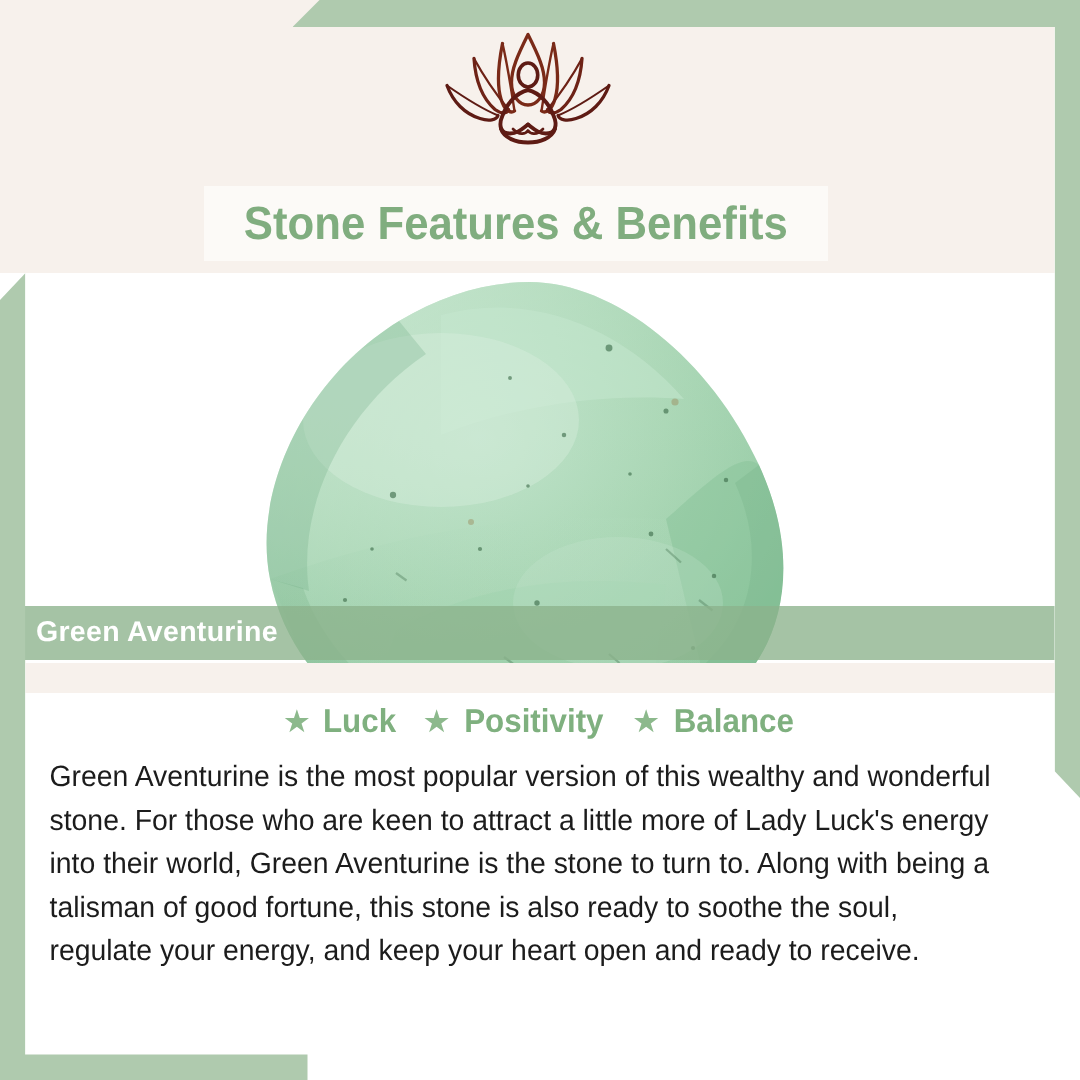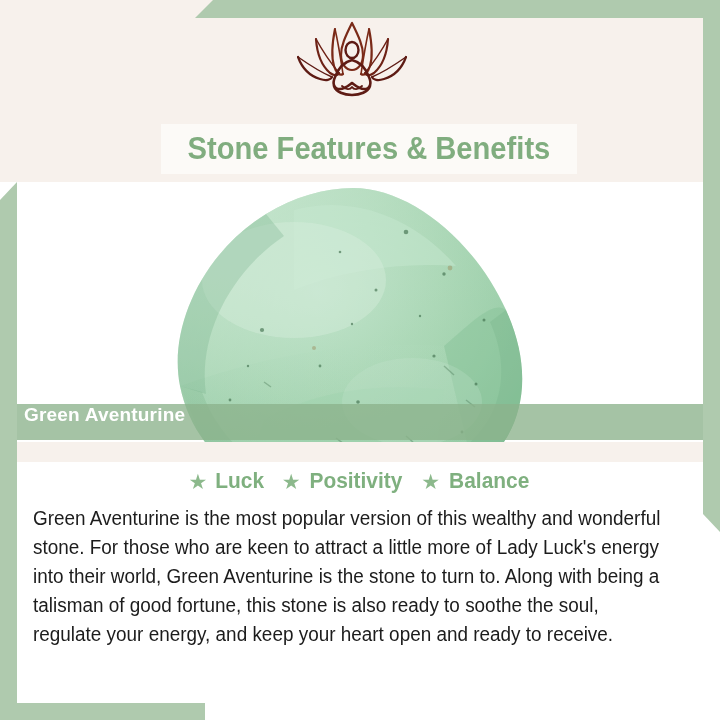--- a/index.html
+++ b/index.html
@@ -92,21 +92,21 @@
     font-family: "Liberation Serif", serif;
     font-size: 17.5px;
     letter-spacing: 2.0px;
     color: #4A1410;
     font-weight: 400;
   }
 
   
   .title-banner {
     position: absolute;
-    left: 161px;
+    left: 136px;
     top: 124px;
     width: 416px;
     height: 50px;
     background: #FCFAF7;
     z-index: 5;
     display: flex;
     align-items: center;
     justify-content: center;
   }
   .title-text {
@@ -141,20 +141,21 @@
   
   .stone-band {
     position: absolute;
     left: 0;
     top: 404px;
     width: 703px;
     height: 36px;
     background: rgba(140, 178, 140, 0.78);
     z-index: 5;
     display: flex;
+    align-items: center;
   }
   .stone-band-text {
     margin-left: 24px;
     font-family: "Liberation Sans", sans-serif;
     font-weight: bold;
     font-size: 19px;
     color: #FFFFFF;
     letter-spacing: 0.2px;
   }
 

